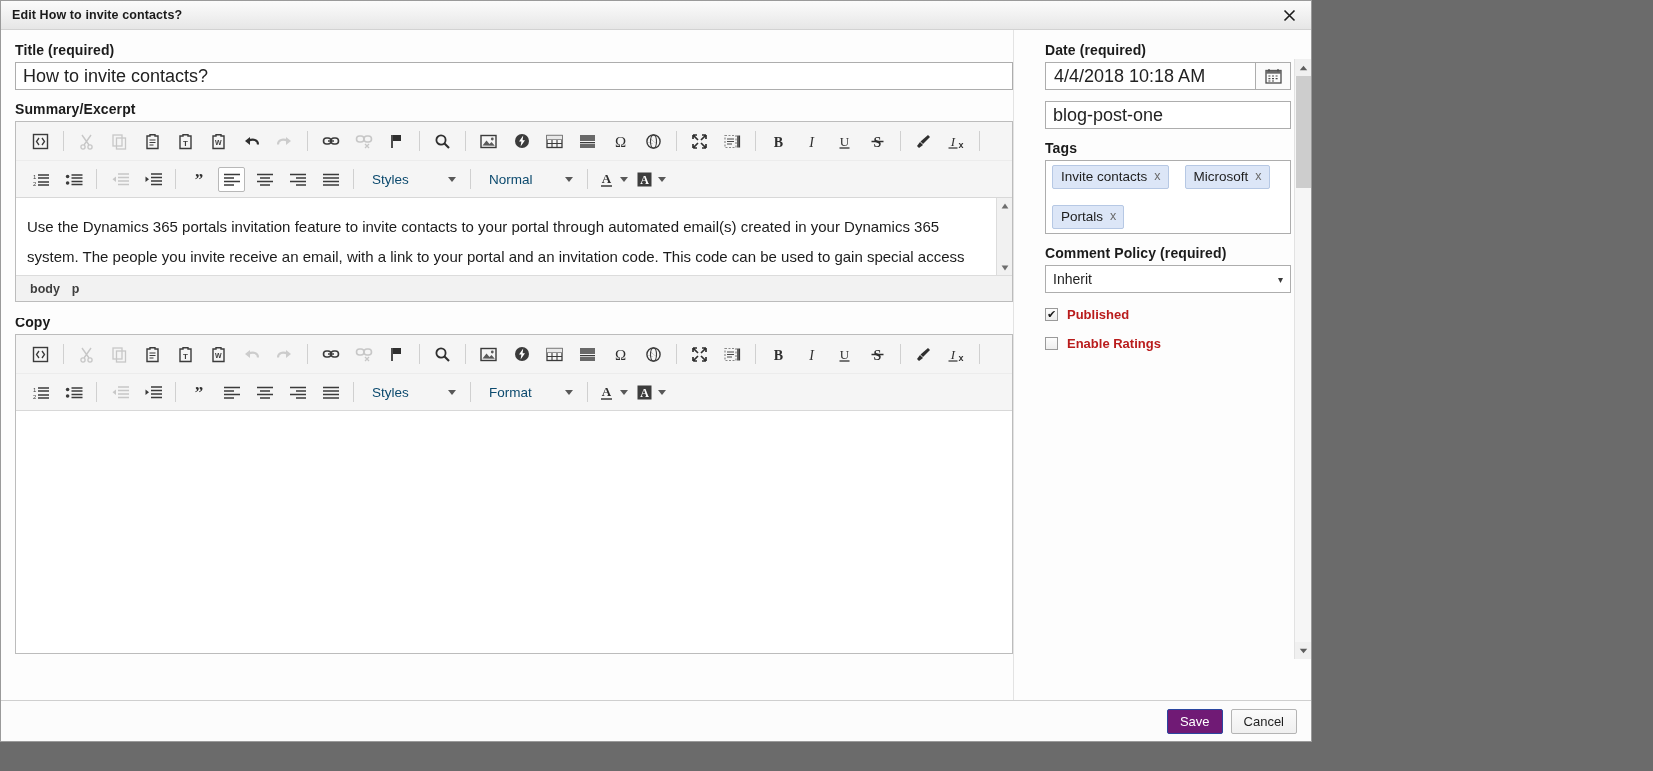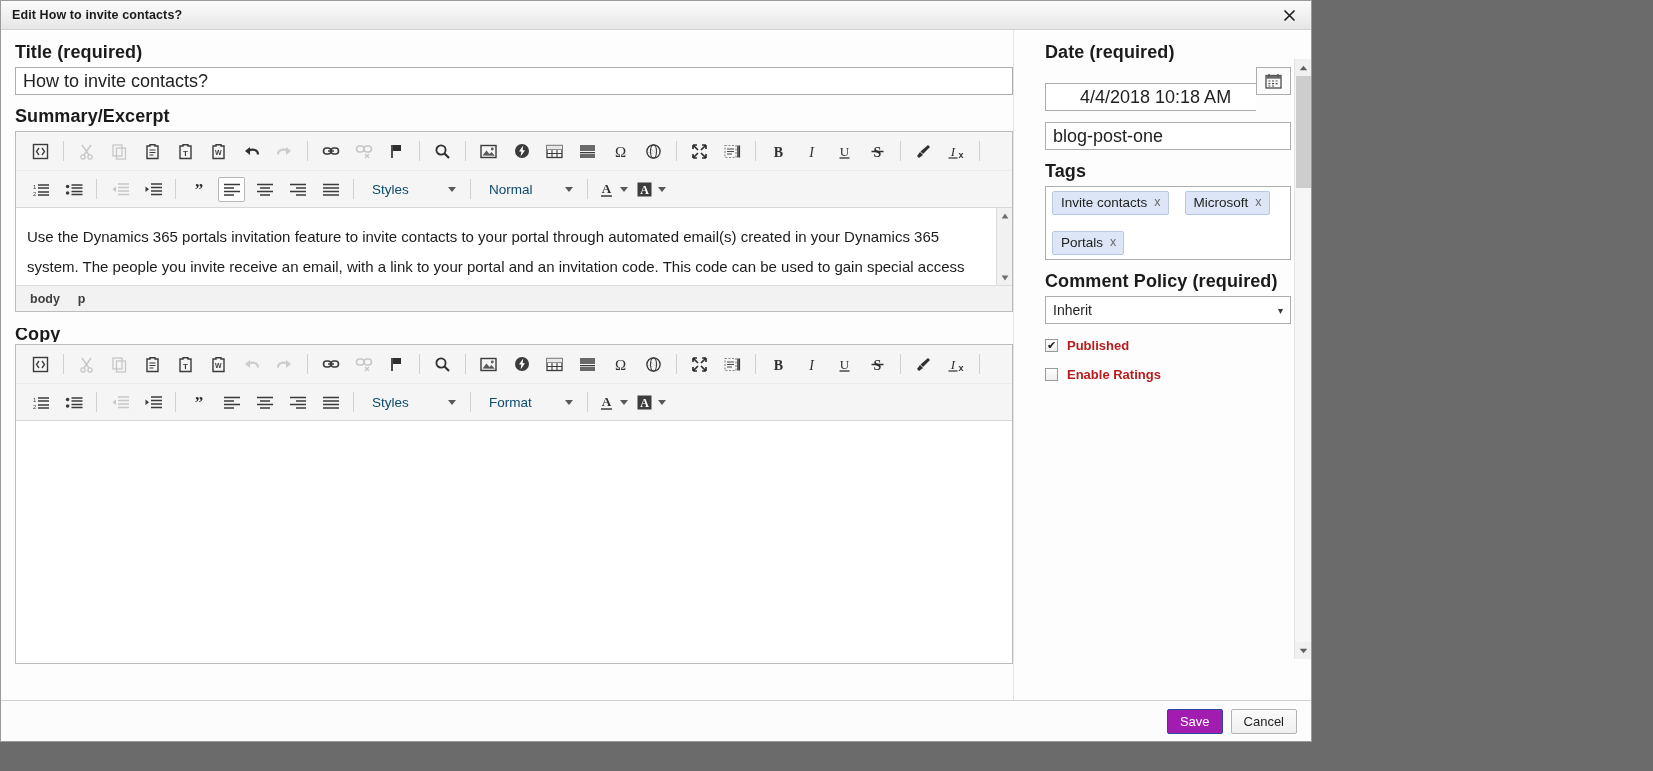--- a/index.html
+++ b/index.html
@@ -74,38 +74,38 @@
   .pane-divider {
     position: absolute;
     left: 1012px; top: 0; bottom: 0;
     width: 1px;
     background: #e3e3e3;
   }
 
   
   .field-label {
     font-weight: bold;
-    font-size: 18px;
+    font-size: 14px;
     color: #1b1b1b;
     margin-bottom: 4px;
     display: block;
     letter-spacing: 0.1px;
   }
   .txt-input {
     width: 100%;
     height: 28px;
     border: 1px solid #adadad;
     background: #ffffff;
     font-family: Liberation Sans, sans-serif;
     font-size: 18px;
     color: #222;
     padding: 0 7px;
     outline: none;
   }
-  .txt-input.indent { padding-left: 34px; margin-top: 16px; }
+  .txt-input.indent { padding-left: 8px; }
 
   .field-block { margin-bottom: 11px; }
 
   
   .cke {
     border: 1px solid #bcbcbc;
     background: #f7f7f7;
   }
   .cke-toolbar {
     background: #f5f5f5;
@@ -203,21 +203,21 @@
     width: 15px; height: 15px;
     display: flex; align-items: center; justify-content: center;
   }
   .cke-statusbar {
     height: 26px;
     background: #f2f2f2;
     border-top: 1px solid #dcdcdc;
     display: flex;
     align-items: center;
     padding-left: 14px;
-    gap: 18px;
+    gap: 12px;
     font-size: 12.5px;
     font-weight: bold;
     color: #3f3f3f;
   }
   .cke-statusbar span { cursor: pointer; }
 
   .label-clipped {
     position: relative;
     height: 14px;
     overflow: hidden;
@@ -352,21 +352,21 @@
     min-width: 52px;
     height: 25px;
     font-size: 13px;
     font-family: "Liberation Sans", sans-serif;
     cursor: pointer;
     padding: 0 12px;
     border-radius: 2px;
     display: flex; align-items: center; justify-content: center;
   }
   .btn-primary {
-    background: #a21caf;
+    background: #701a75;
     border: 1px solid #2b47a0;
     color: #ffffff;
   }
   .btn-secondary {
     background: linear-gradient(to bottom, #fbfbfb, #efefef);
     border: 1px solid #b4b4b4;
     color: #1f1f1f;
   }
 </style>
 </head>

